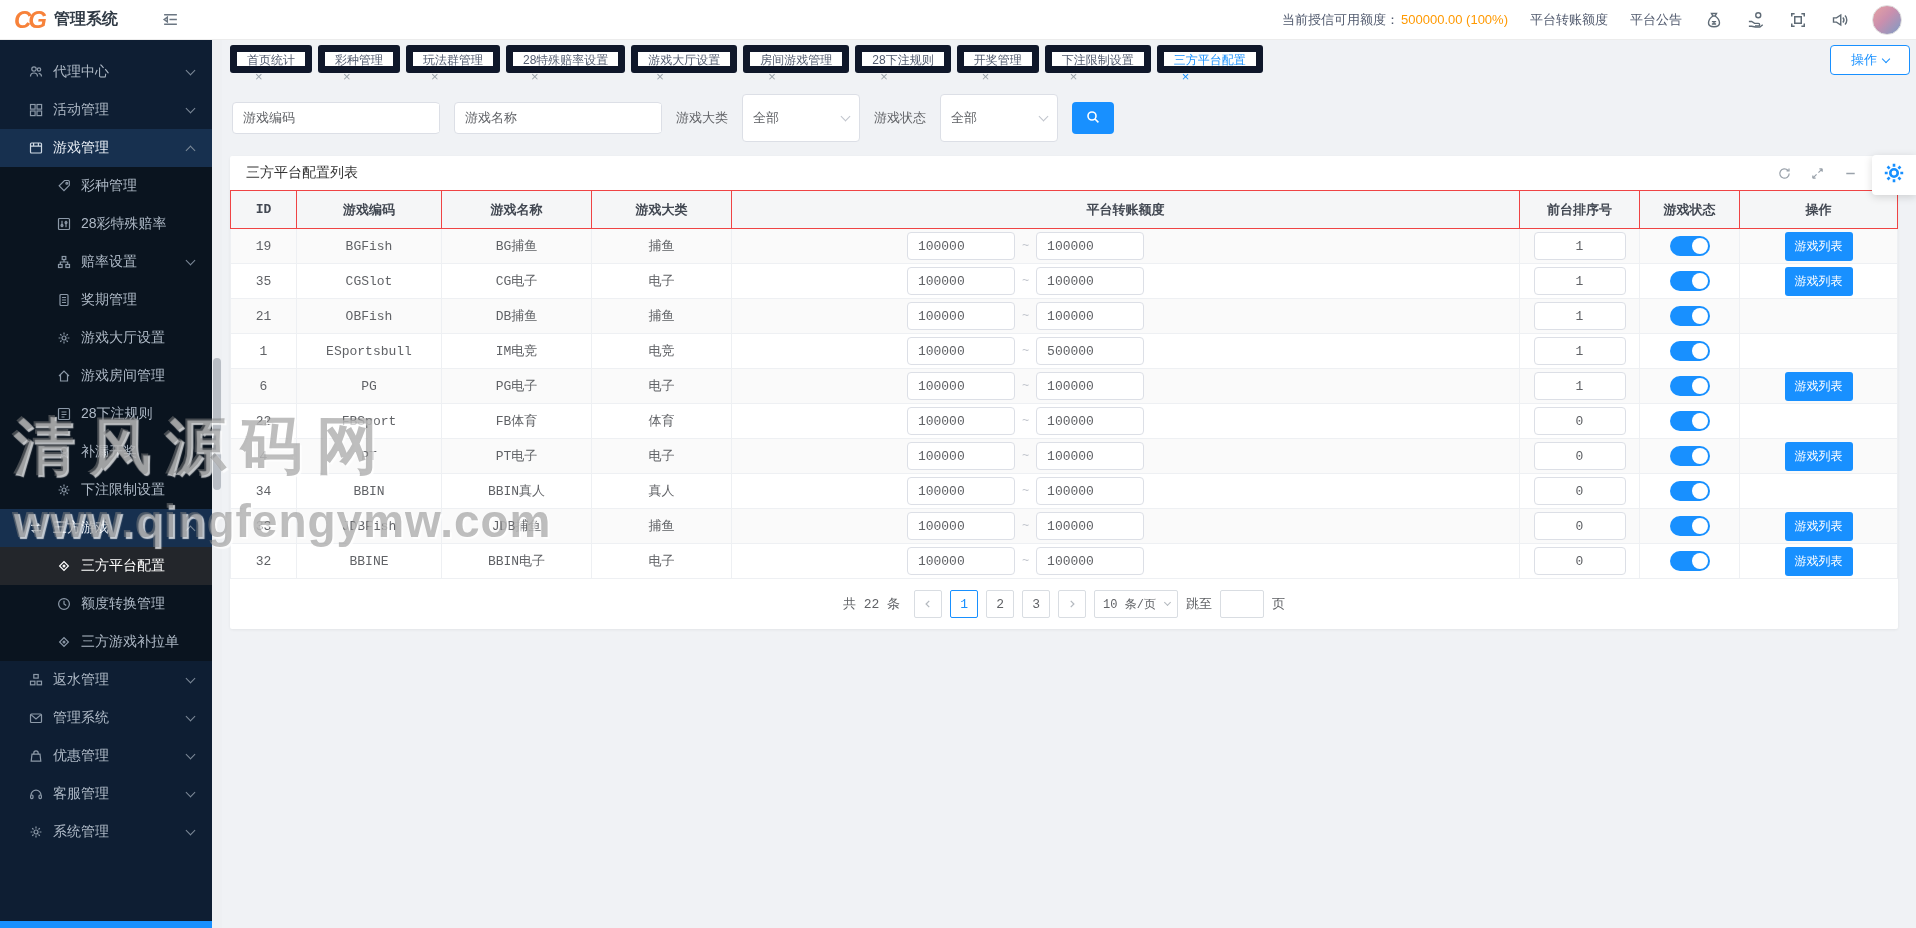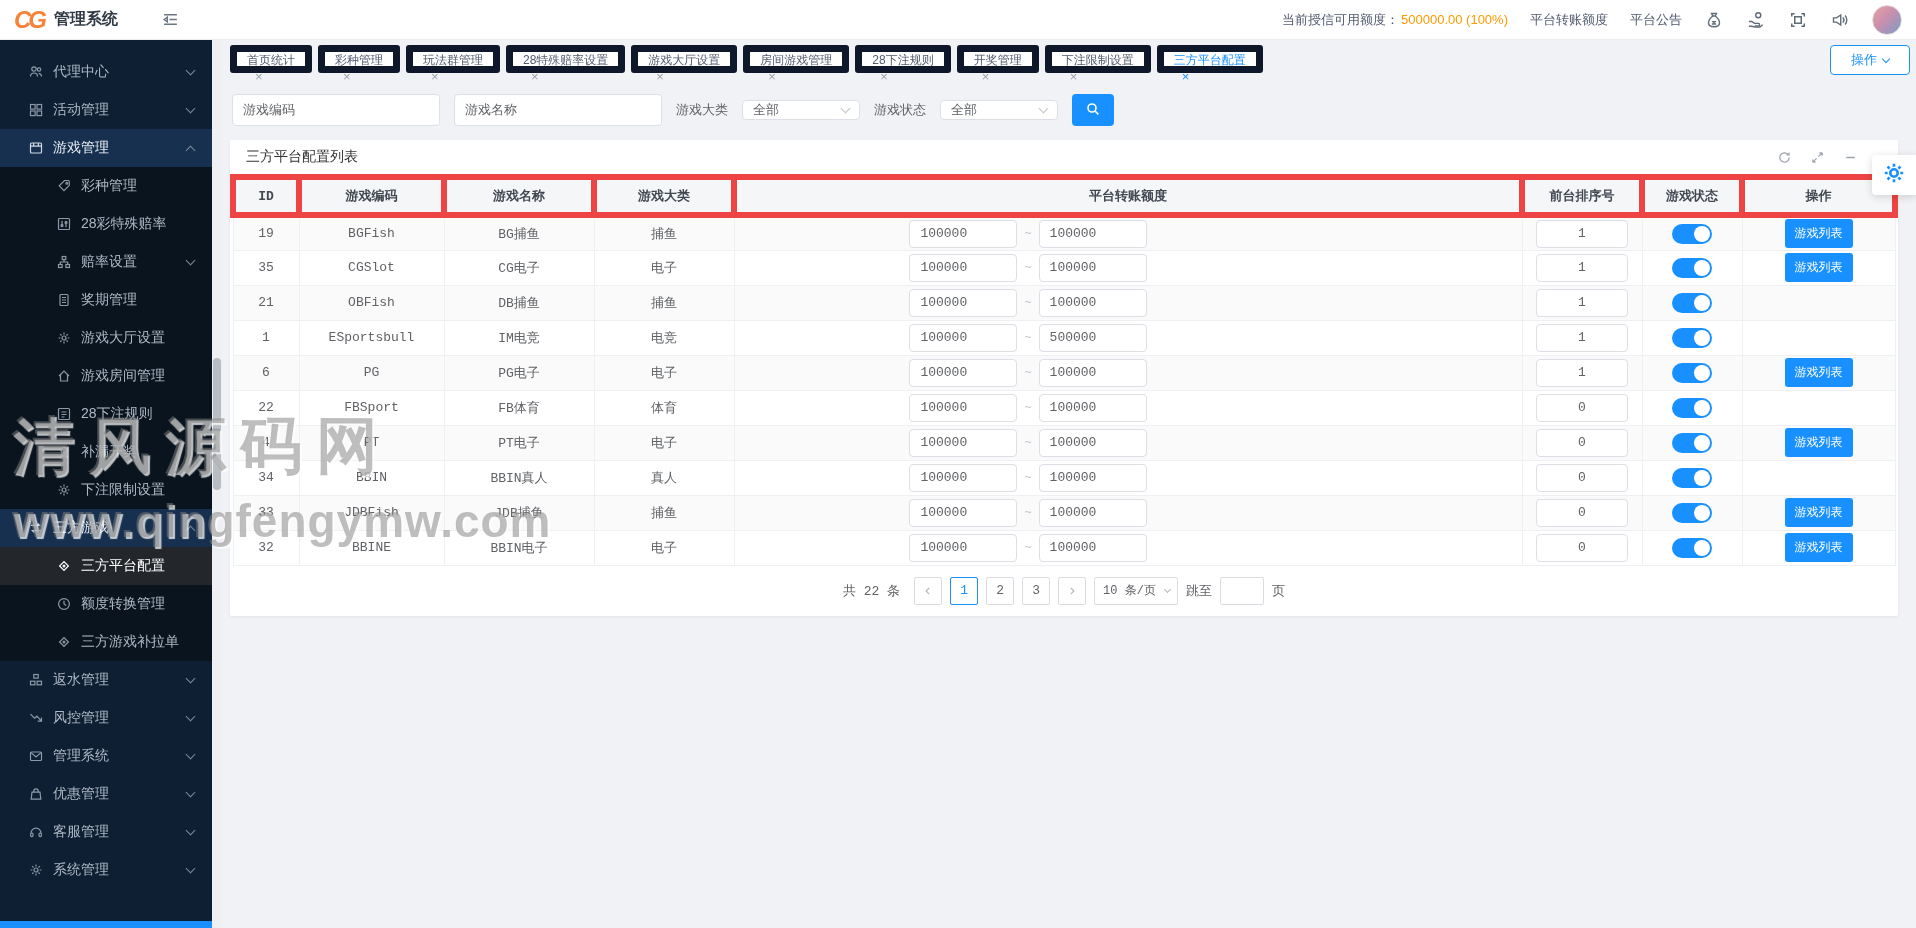--- a/index.html
+++ b/index.html
@@ -48,33 +48,33 @@
   .tab.active .tclose { color:#1890ff; }
   .op-btn { position:absolute; right:6px; top:5px; height:30px; width:80px; background:#fff; border:1px solid #1890ff; color:#1890ff; font-size:13px; border-radius:4px; cursor:pointer; display:flex; align-items:center; justify-content:center; gap:6px; font-family:inherit; }
   .op-btn .chev { position:static; border-color:#1890ff; width:6px; height:6px; }
 
   
   .filterbar { display:flex; align-items:center; padding:16px 12px 14px 10px; gap:14px; }
   .fgroup { display:flex; align-items:center; height:32px; background:#fff; border:1px solid #dcdfe6; border-radius:4px; padding-left:10px; width:208px; }
   .flabel { font-size:13px; color:#606266; margin-right:6px; white-space:nowrap; }
   .fgroup input { border:none; outline:none; flex:1; min-width:0; height:28px; font-size:13px; color:#606266; font-family:inherit; }
   .flabel-out { font-size:13px; color:#606266; white-space:nowrap; }
-  .fselect { position:relative; display:flex; align-items:center; height:20px; width:118px; background:#fff; border:1px solid #dcdfe6; border-radius:4px; padding:0 10px; font-size:13px; color:#606266; cursor:pointer; }
+  .fselect { position:relative; display:flex; align-items:center; height:48px; width:118px; background:#fff; border:1px solid #dcdfe6; border-radius:4px; padding:0 10px; font-size:13px; color:#606266; cursor:pointer; }
   .fselect .chev { right:10px; border-color:#c0c4cc; }
   .search-btn { width:42px; height:32px; background:#1890ff; border:none; border-radius:4px; color:#fff; display:flex; align-items:center; justify-content:center; cursor:pointer; }
 
   
   .card { margin:0 18px 0 8px; background:#fff; border-radius:2px; box-shadow:0 1px 3px rgba(0,0,0,.06);font-family:Liberation Mono, monospace; }
   .card-head { height:34px; display:flex; align-items:center; padding:0 16px; }
   .card-title { font-size:14px; color:#333; }
   .card-tools { margin-left:auto; margin-right:24px; display:flex; gap:18px; color:#9aa2ab; }
   .card-tools span { cursor:pointer; display:flex; align-items:center; }
 
   table { width:100%; border-collapse:collapse; table-layout:fixed; }
-  th { background:#f5f6f7; font-size:13px; color:#424852; font-weight:bold; height:38px; border:6px solid #ef4444; }
+  th { background:#f5f6f7; font-size:13px; color:#424852; font-weight:bold; height:38px; border:1px solid #ef4444; }
   td { height:35px; border:1px solid #eef0f3; font-size:13px; color:#606266; text-align:center; padding:0; }
   tbody tr:nth-child(odd) td { background:#fafafa; }
   table { border-left:1px solid #e9ebef; border-right:1px solid #e9ebef; }
 
   .range { display:flex; align-items:center; justify-content:center; transform:translateX(-100px); }
   .num-in { width:108px; height:28px; border:1px solid #dcdfe6; border-radius:4px; padding:0 10px; font-size:13px; color:#606266; background:#fff; outline:none; font-family:inherit; }
   .num-in.center { width:92px; text-align:center; }
   .tilde { color:#c0c4cc; margin:0 7px; font-size:12px; }
 
   .toggle { display:inline-block; width:40px; height:20px; border-radius:10px; background:#1890ff; position:relative; cursor:pointer; vertical-align:middle; }
@@ -318,29 +318,20 @@
               <rect x="2.5" y="9.2" width="4.4" height="3.6"></rect>
               <rect x="9.1" y="9.2" width="4.4" height="3.6"></rect>
             </svg>
           </span>
           <span class="mi-label">返水管理</span>
           <span class="chev down"></span>
         </div>
         <div class="mi">
           <span class="ico">
             <svg width="16" height="16" viewBox="0 0 16 16" fill="none" stroke="currentColor" stroke-width="1.2">
-              <path d="M2.5 4.2l4 4 2.4-2 4.6 5M9.7 11.2h3.8V7.4"></path>
-            </svg>
-          </span>
-          <span class="mi-label">风控管理</span>
-          <span class="chev down"></span>
-        </div>
-        <div class="mi">
-          <span class="ico">
-            <svg width="16" height="16" viewBox="0 0 16 16" fill="none" stroke="currentColor" stroke-width="1.2">
               <rect x="2.5" y="4" width="11" height="8.5" rx="1"></rect>
               <path d="M3 4.6L8 9l5-4.4"></path>
             </svg>
           </span>
           <span class="mi-label">管理系统</span>
           <span class="chev down"></span>
         </div>
         <div class="mi">
           <span class="ico">
             <svg width="16" height="16" viewBox="0 0 16 16" fill="none" stroke="currentColor" stroke-width="1.2">

